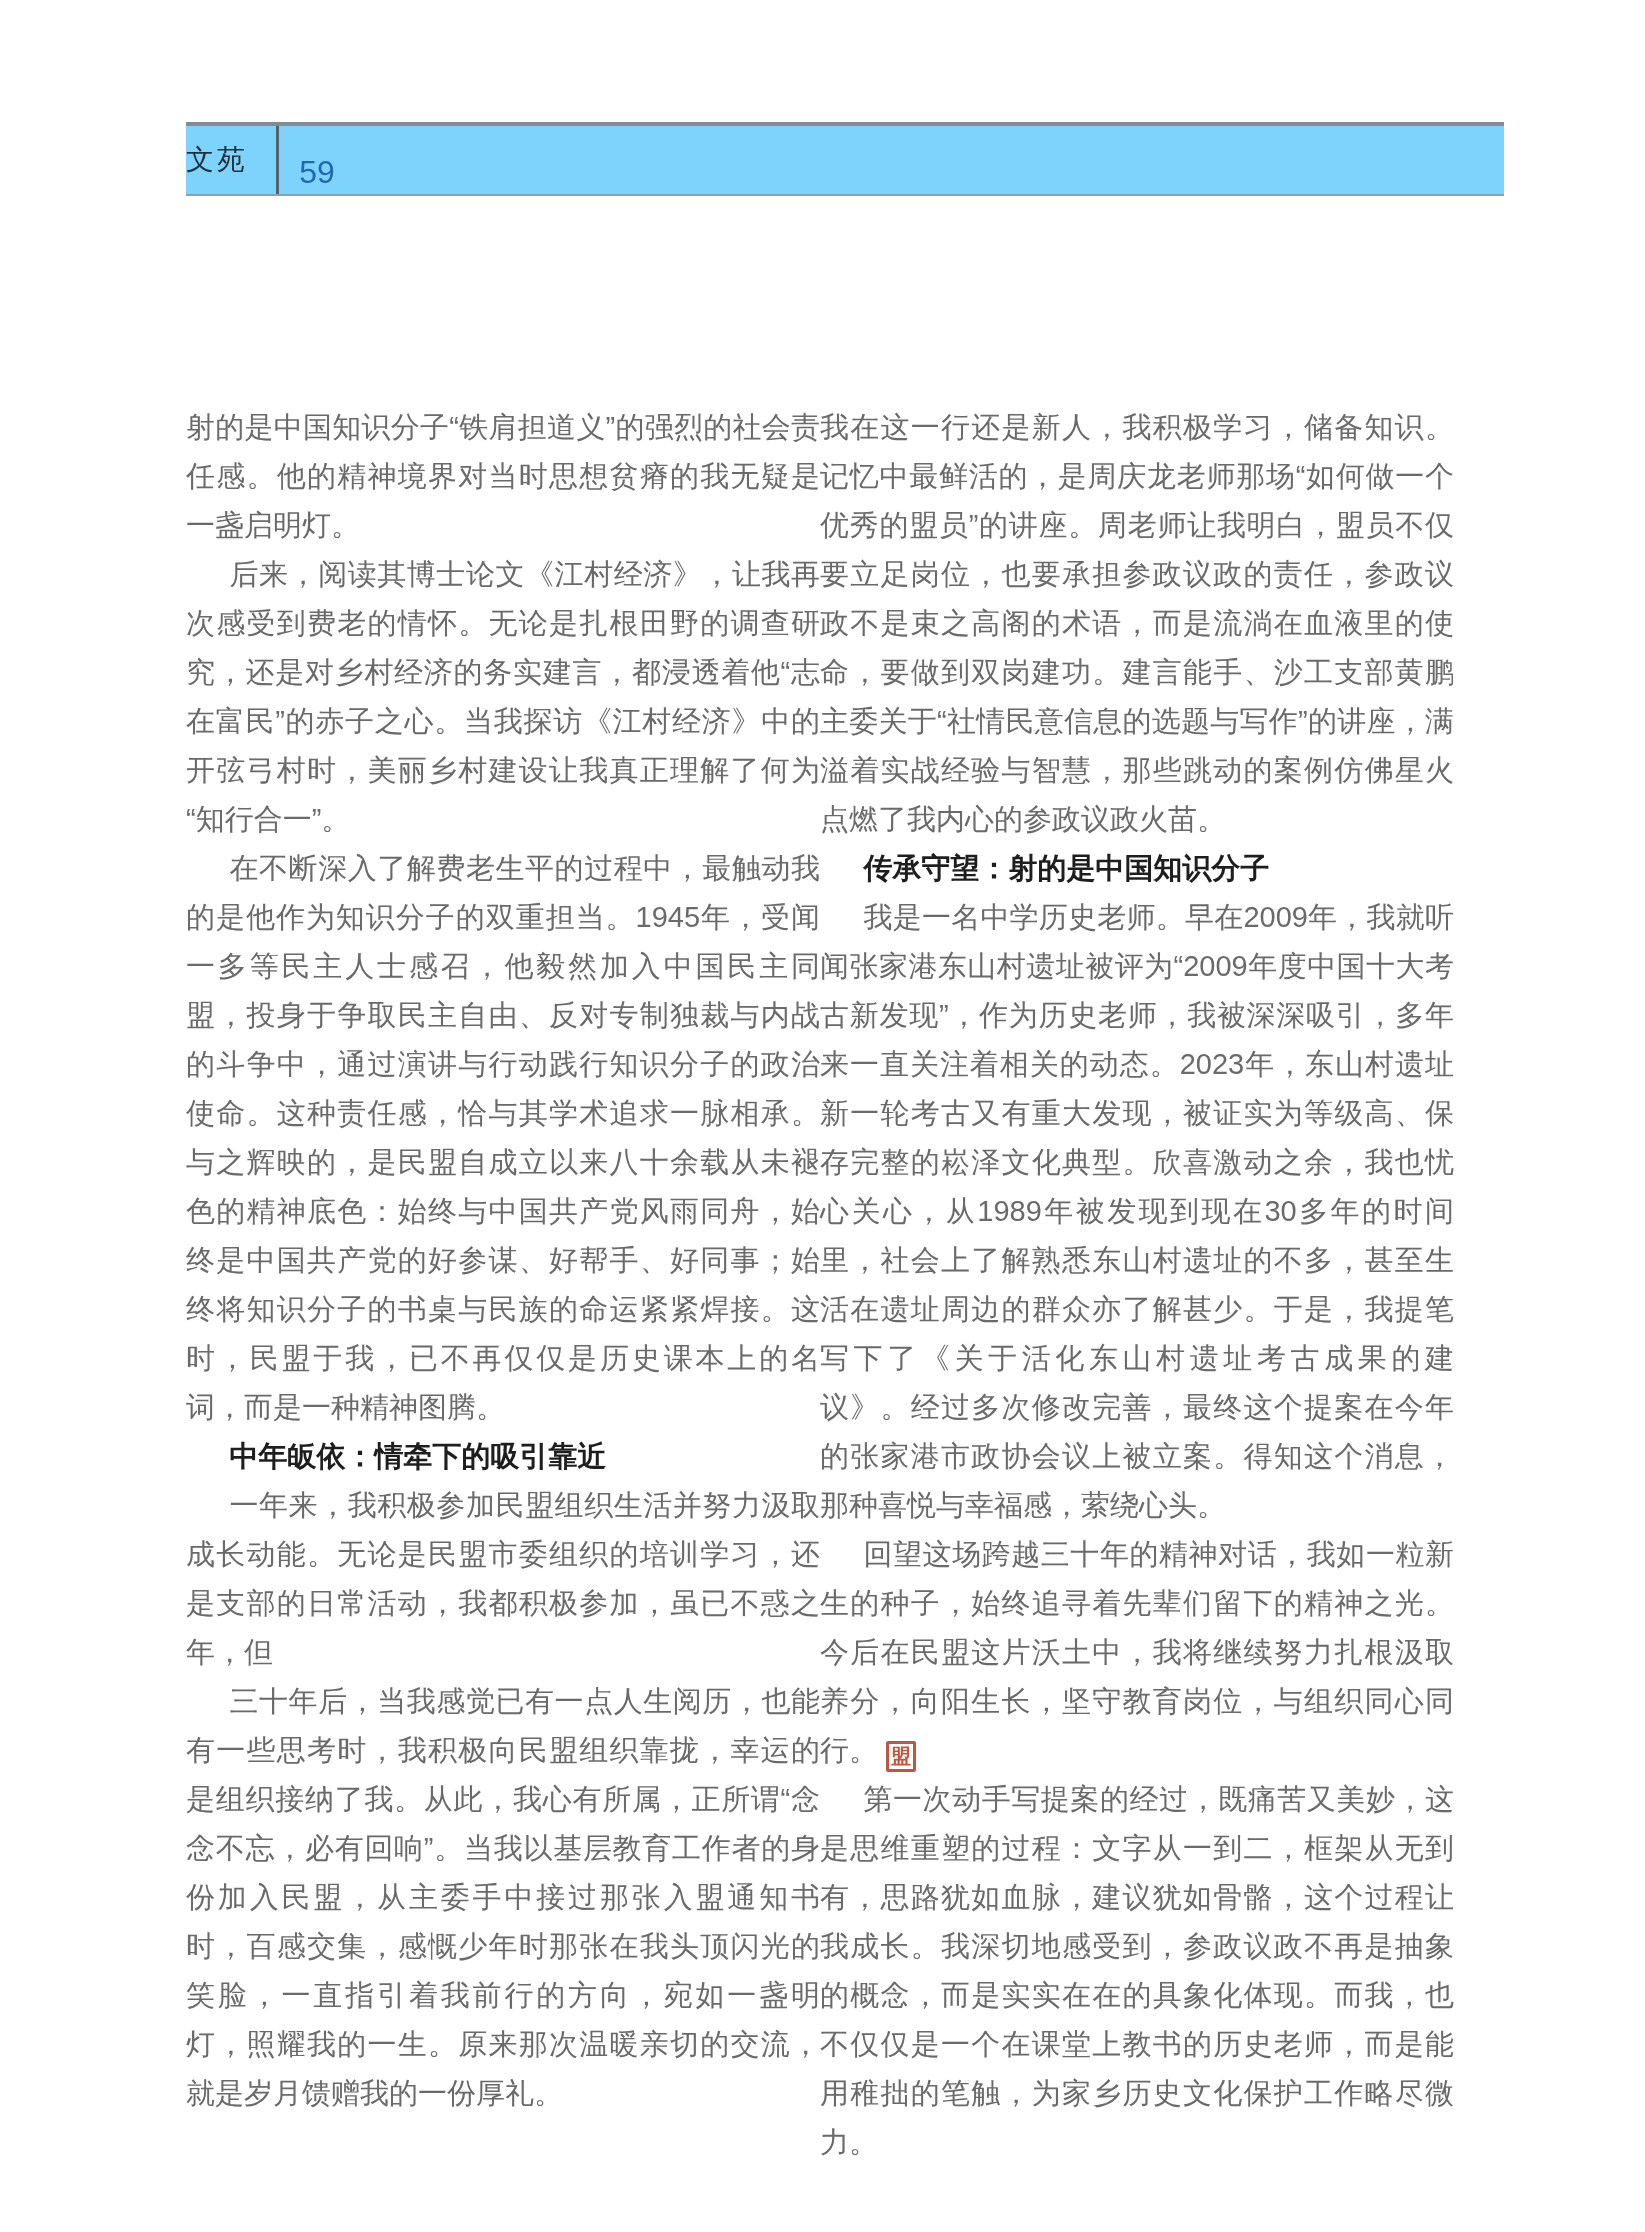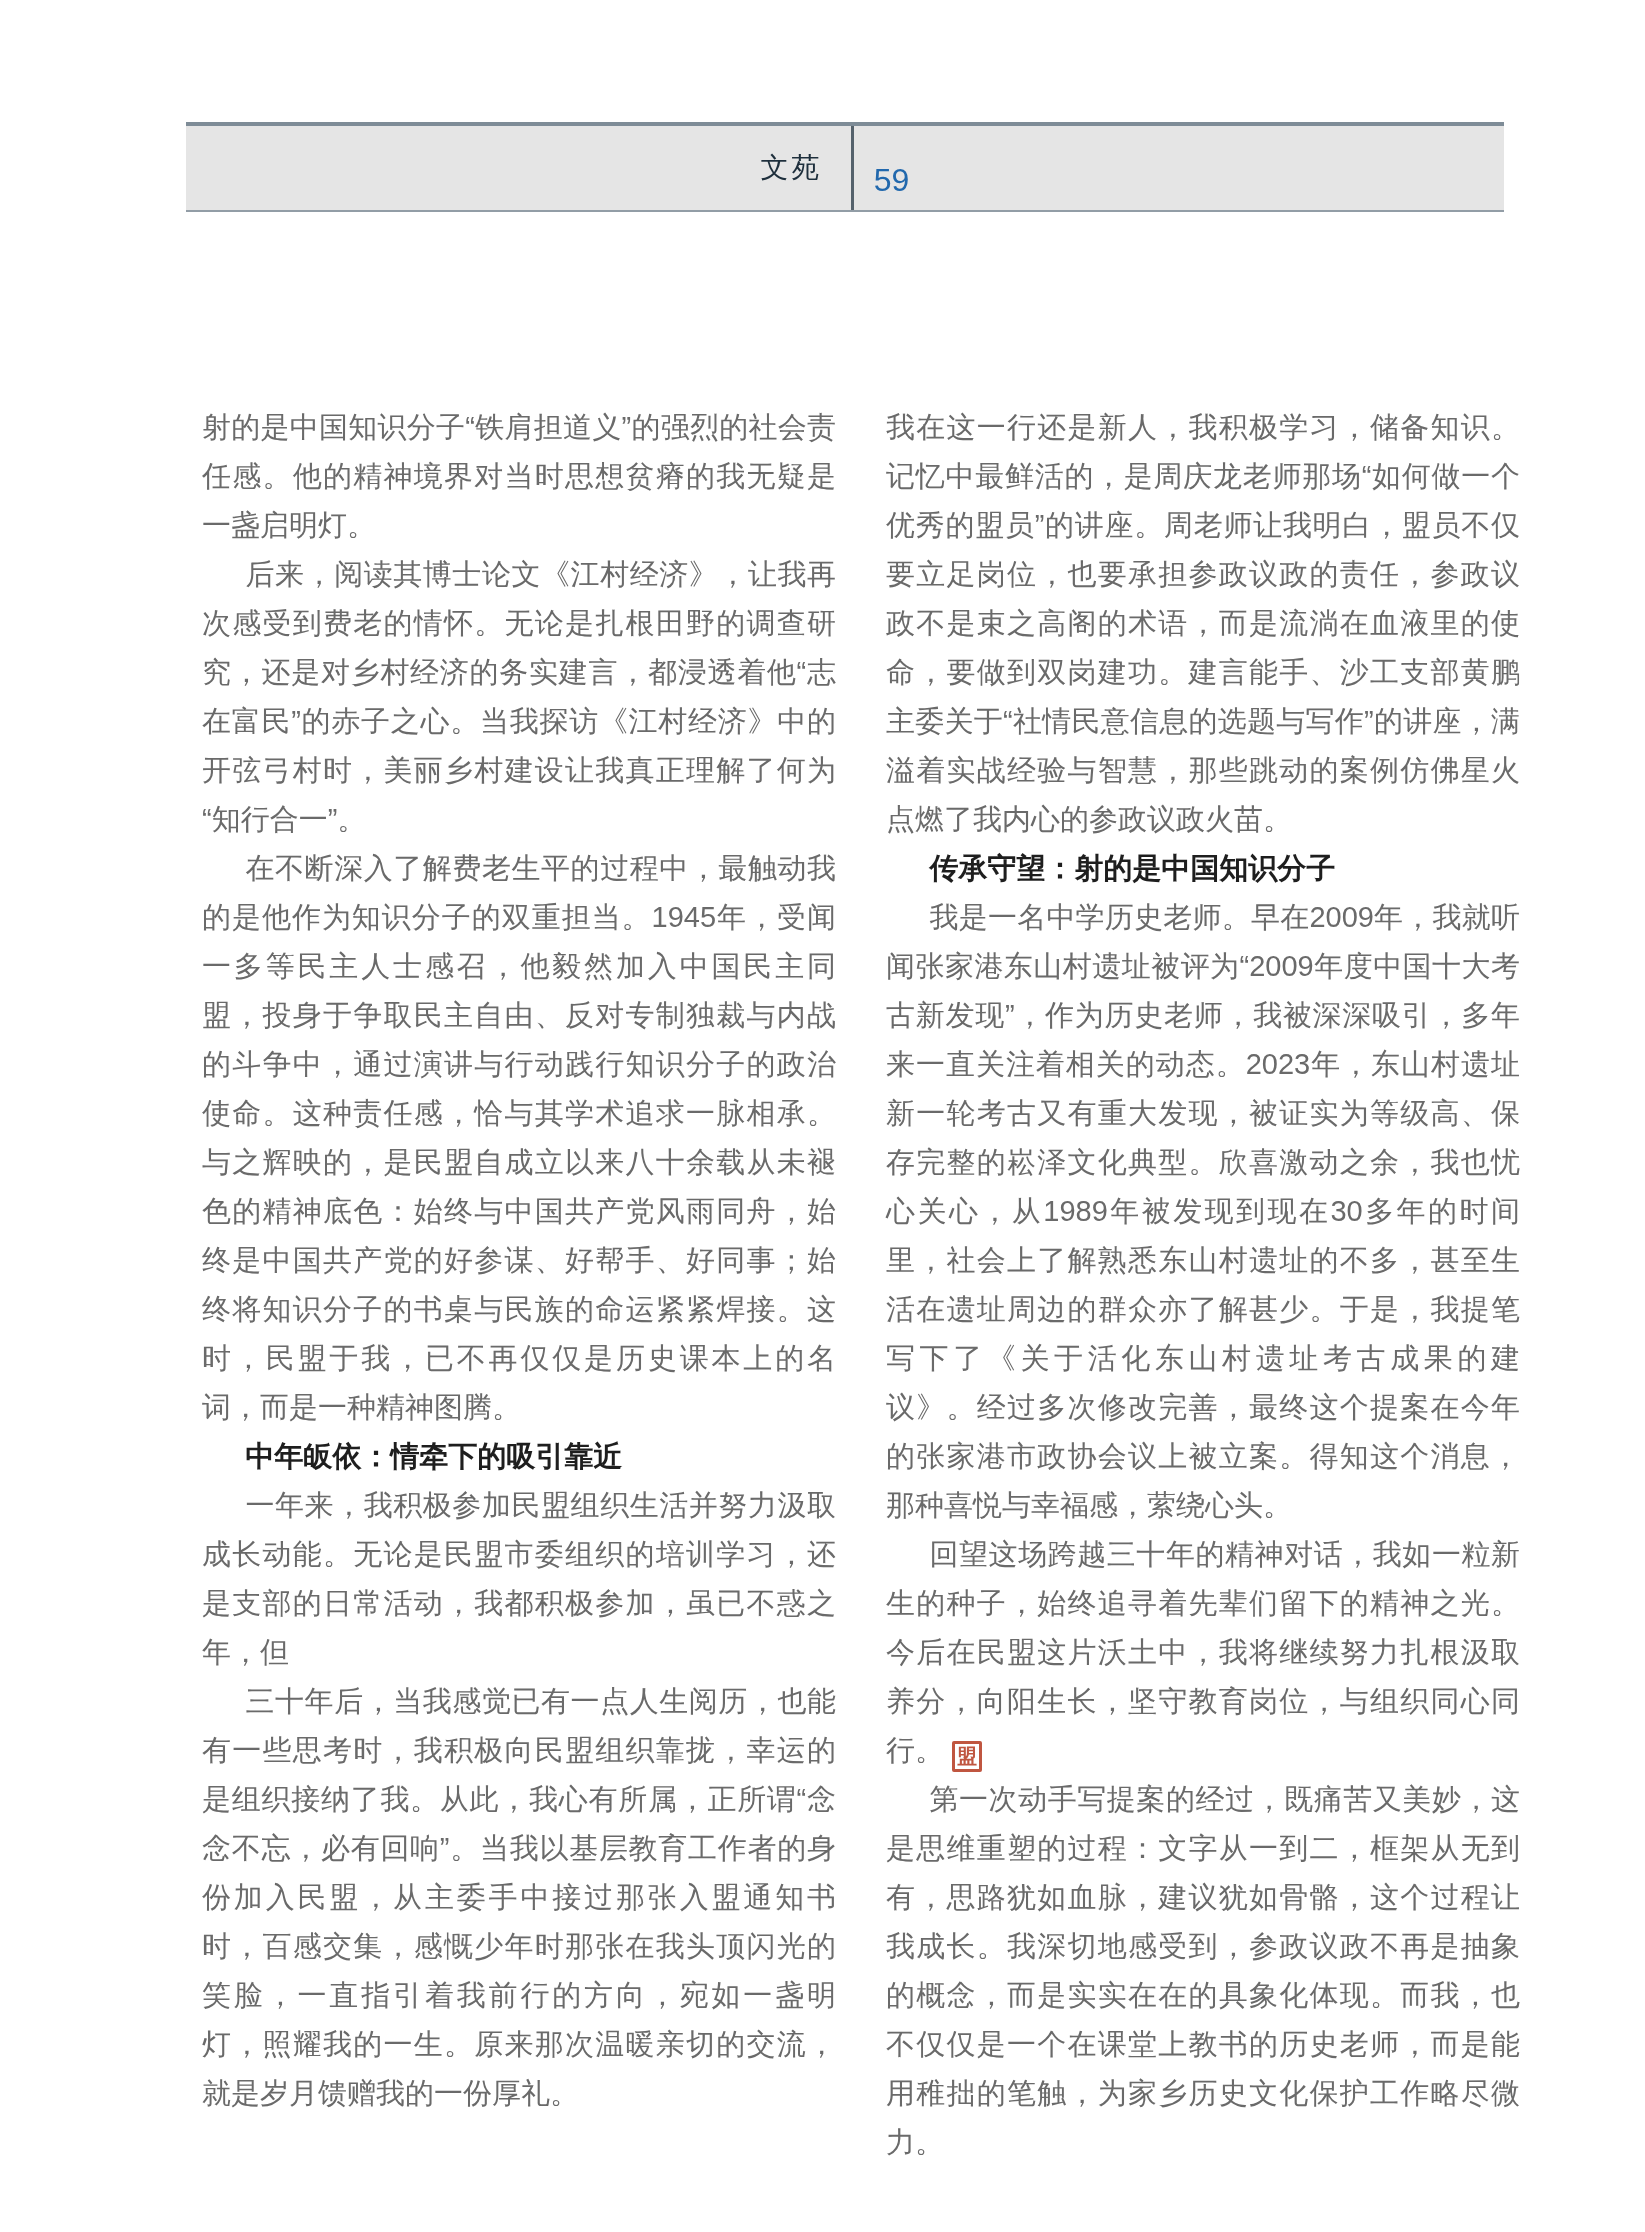--- a/index.html
+++ b/index.html
@@ -10,28 +10,28 @@
     background: #ffffff;
     font-family: "Liberation Sans", sans-serif;
     overflow: hidden;
   }
   
   .topbar {
     position: absolute;
     left: 186px;
     top: 122px;
     width: 1318px;
-    height: 90px;
+    height: 74px;
     box-sizing: border-box;
-    background: #e5e5e5;
+    background: #7dd3fc;
     border-top: 4px solid #7e8c97;
     border-bottom: 2px solid #929da6;
     display: flex;
     align-items: center;
-    justify-content: center;
+    justify-content: flex-start;
   }
   .section-label {
     font-family: "Liberation Serif", serif;
     font-size: 28px;
     letter-spacing: 3px;
     color: #1e2f3c;
     margin-right: 28px;
     line-height: 1;
   }
   .vrule {
@@ -43,25 +43,24 @@
     width: 76px;
     text-align: center;
     font-size: 32px;
     color: #2168ad;
     line-height: 1;
     margin-top: 24px;
   }
   
   .content {
     position: absolute;
-    left: 202px;
+    left: 186px;
     top: 403px;
     width: 1318px;
     display: flex;
-    justify-content: space-between;
   }
   .col {
     width: 634px;
     font-size: 29px;
     line-height: 49px;
     color: #6a6a6a;
     text-align: justify;
   }
   .col p, .col .heading {
     margin: 0;

